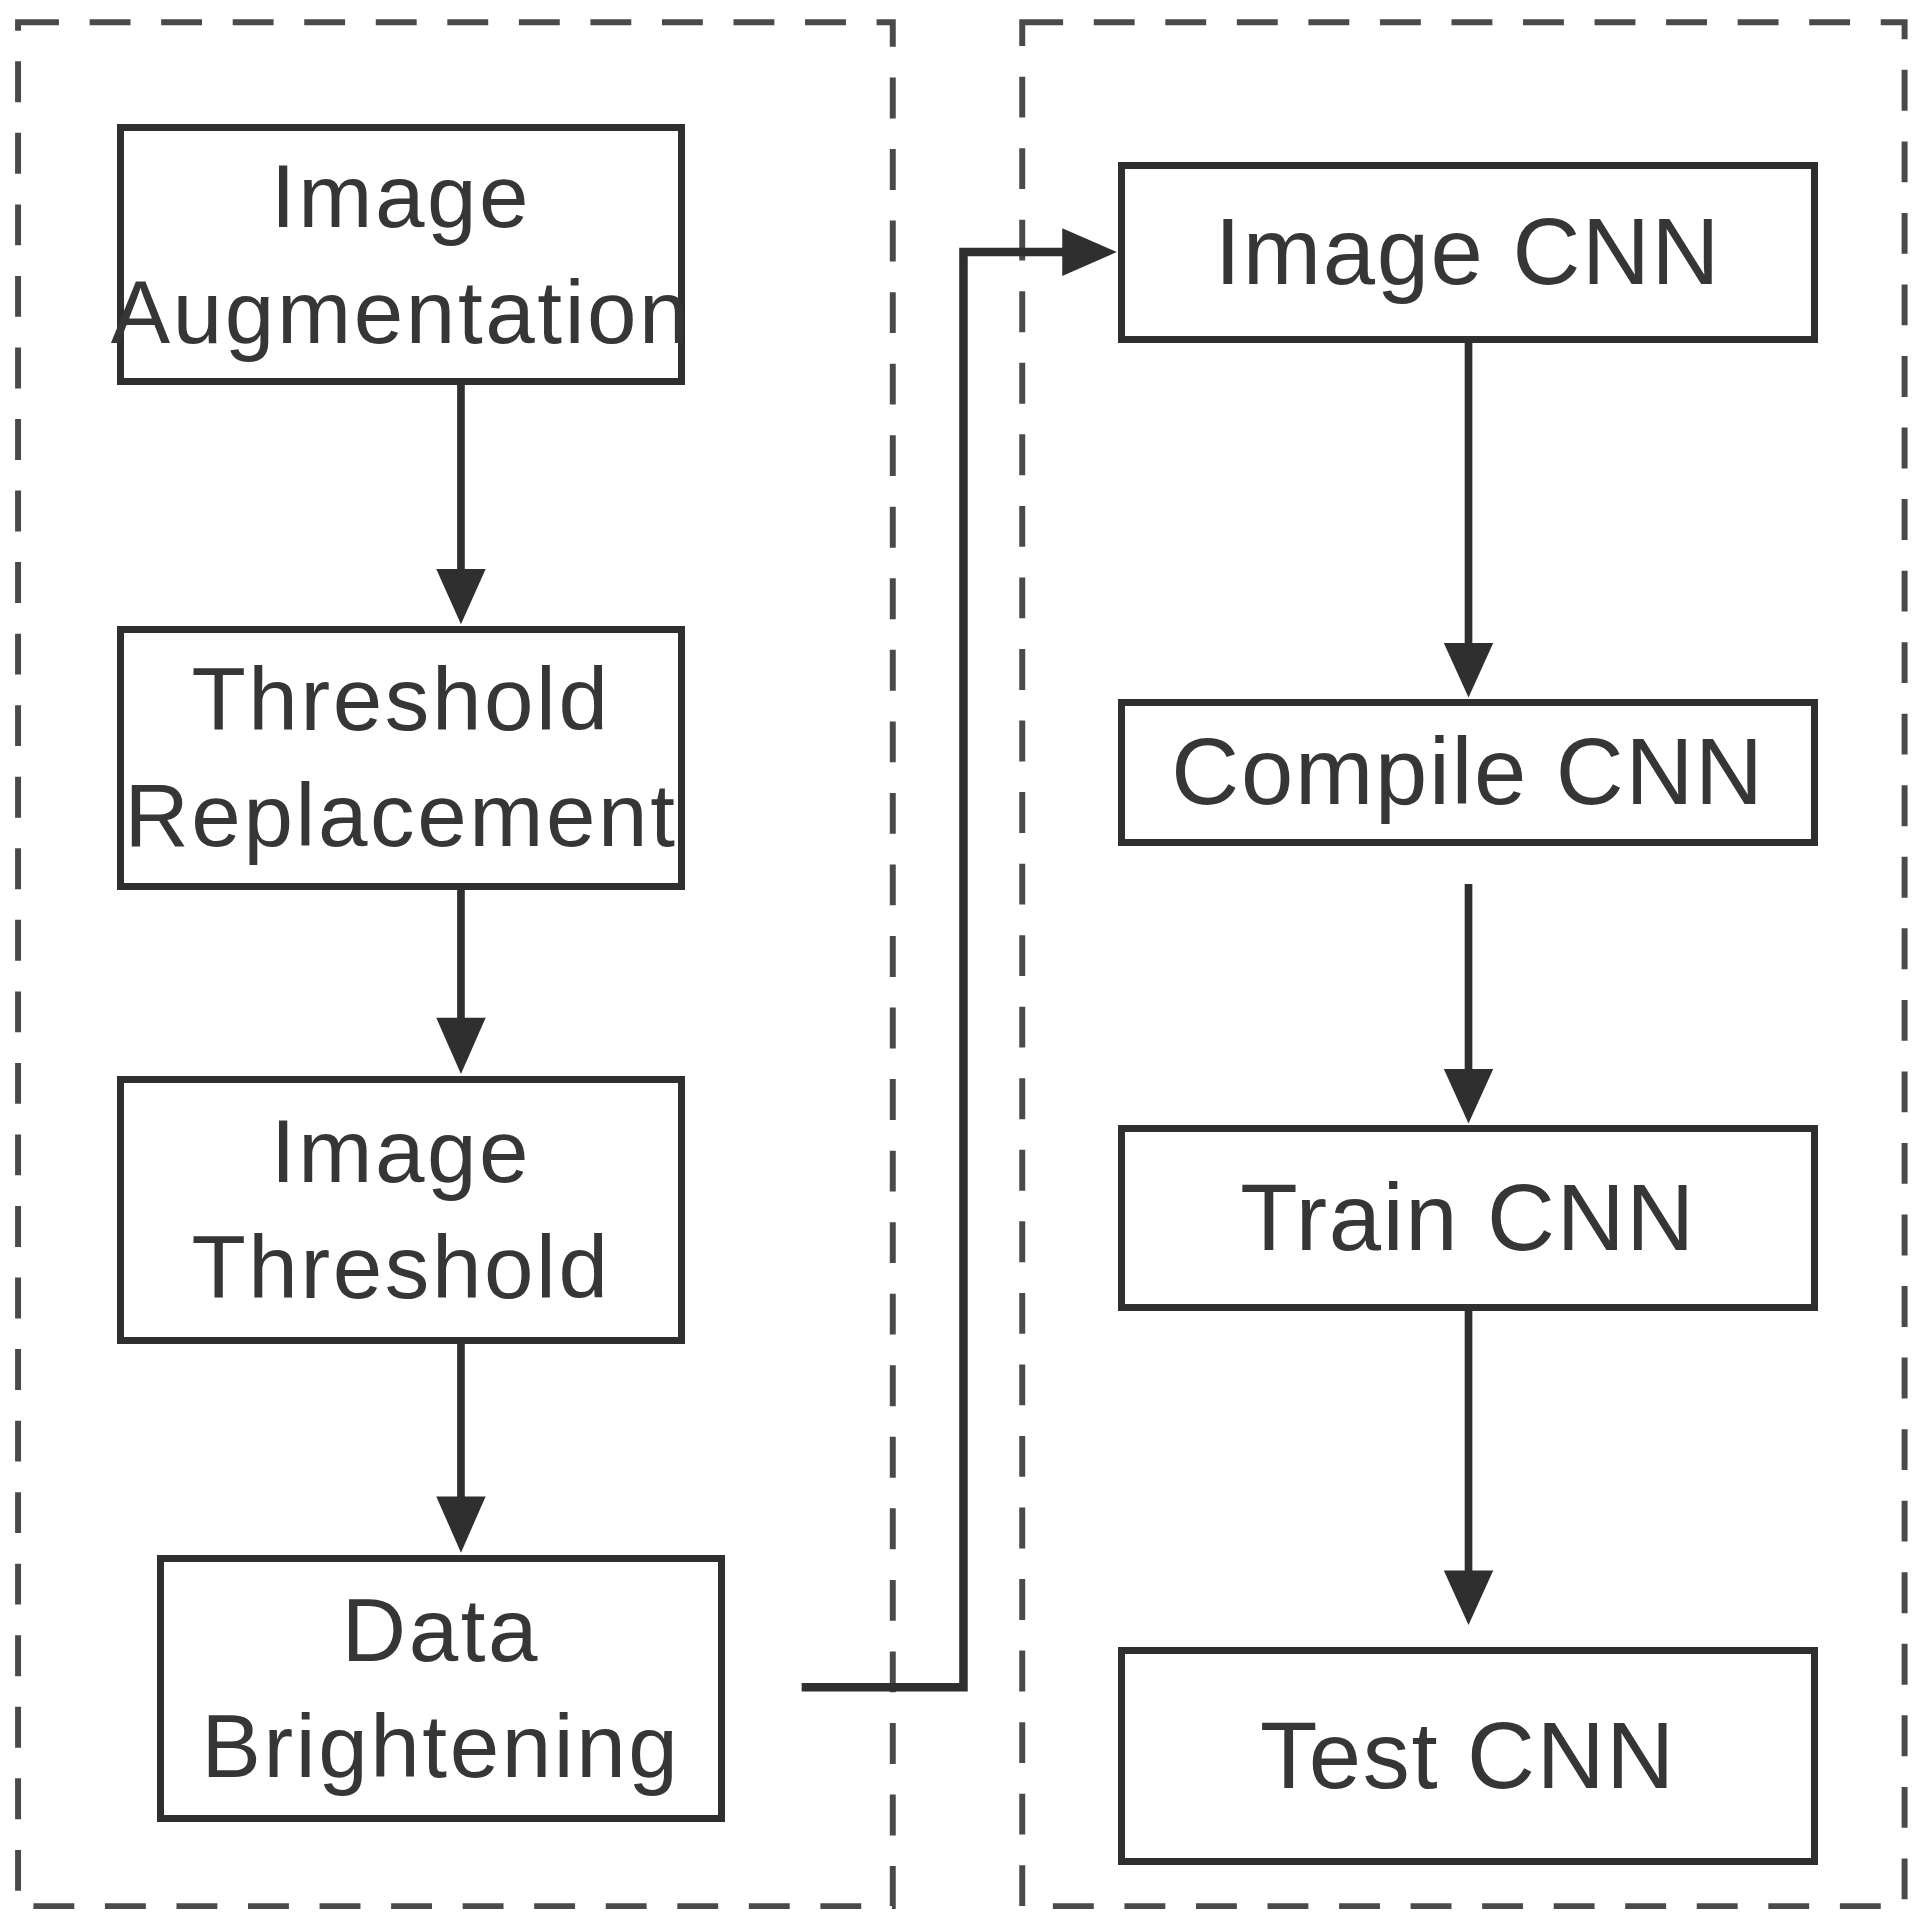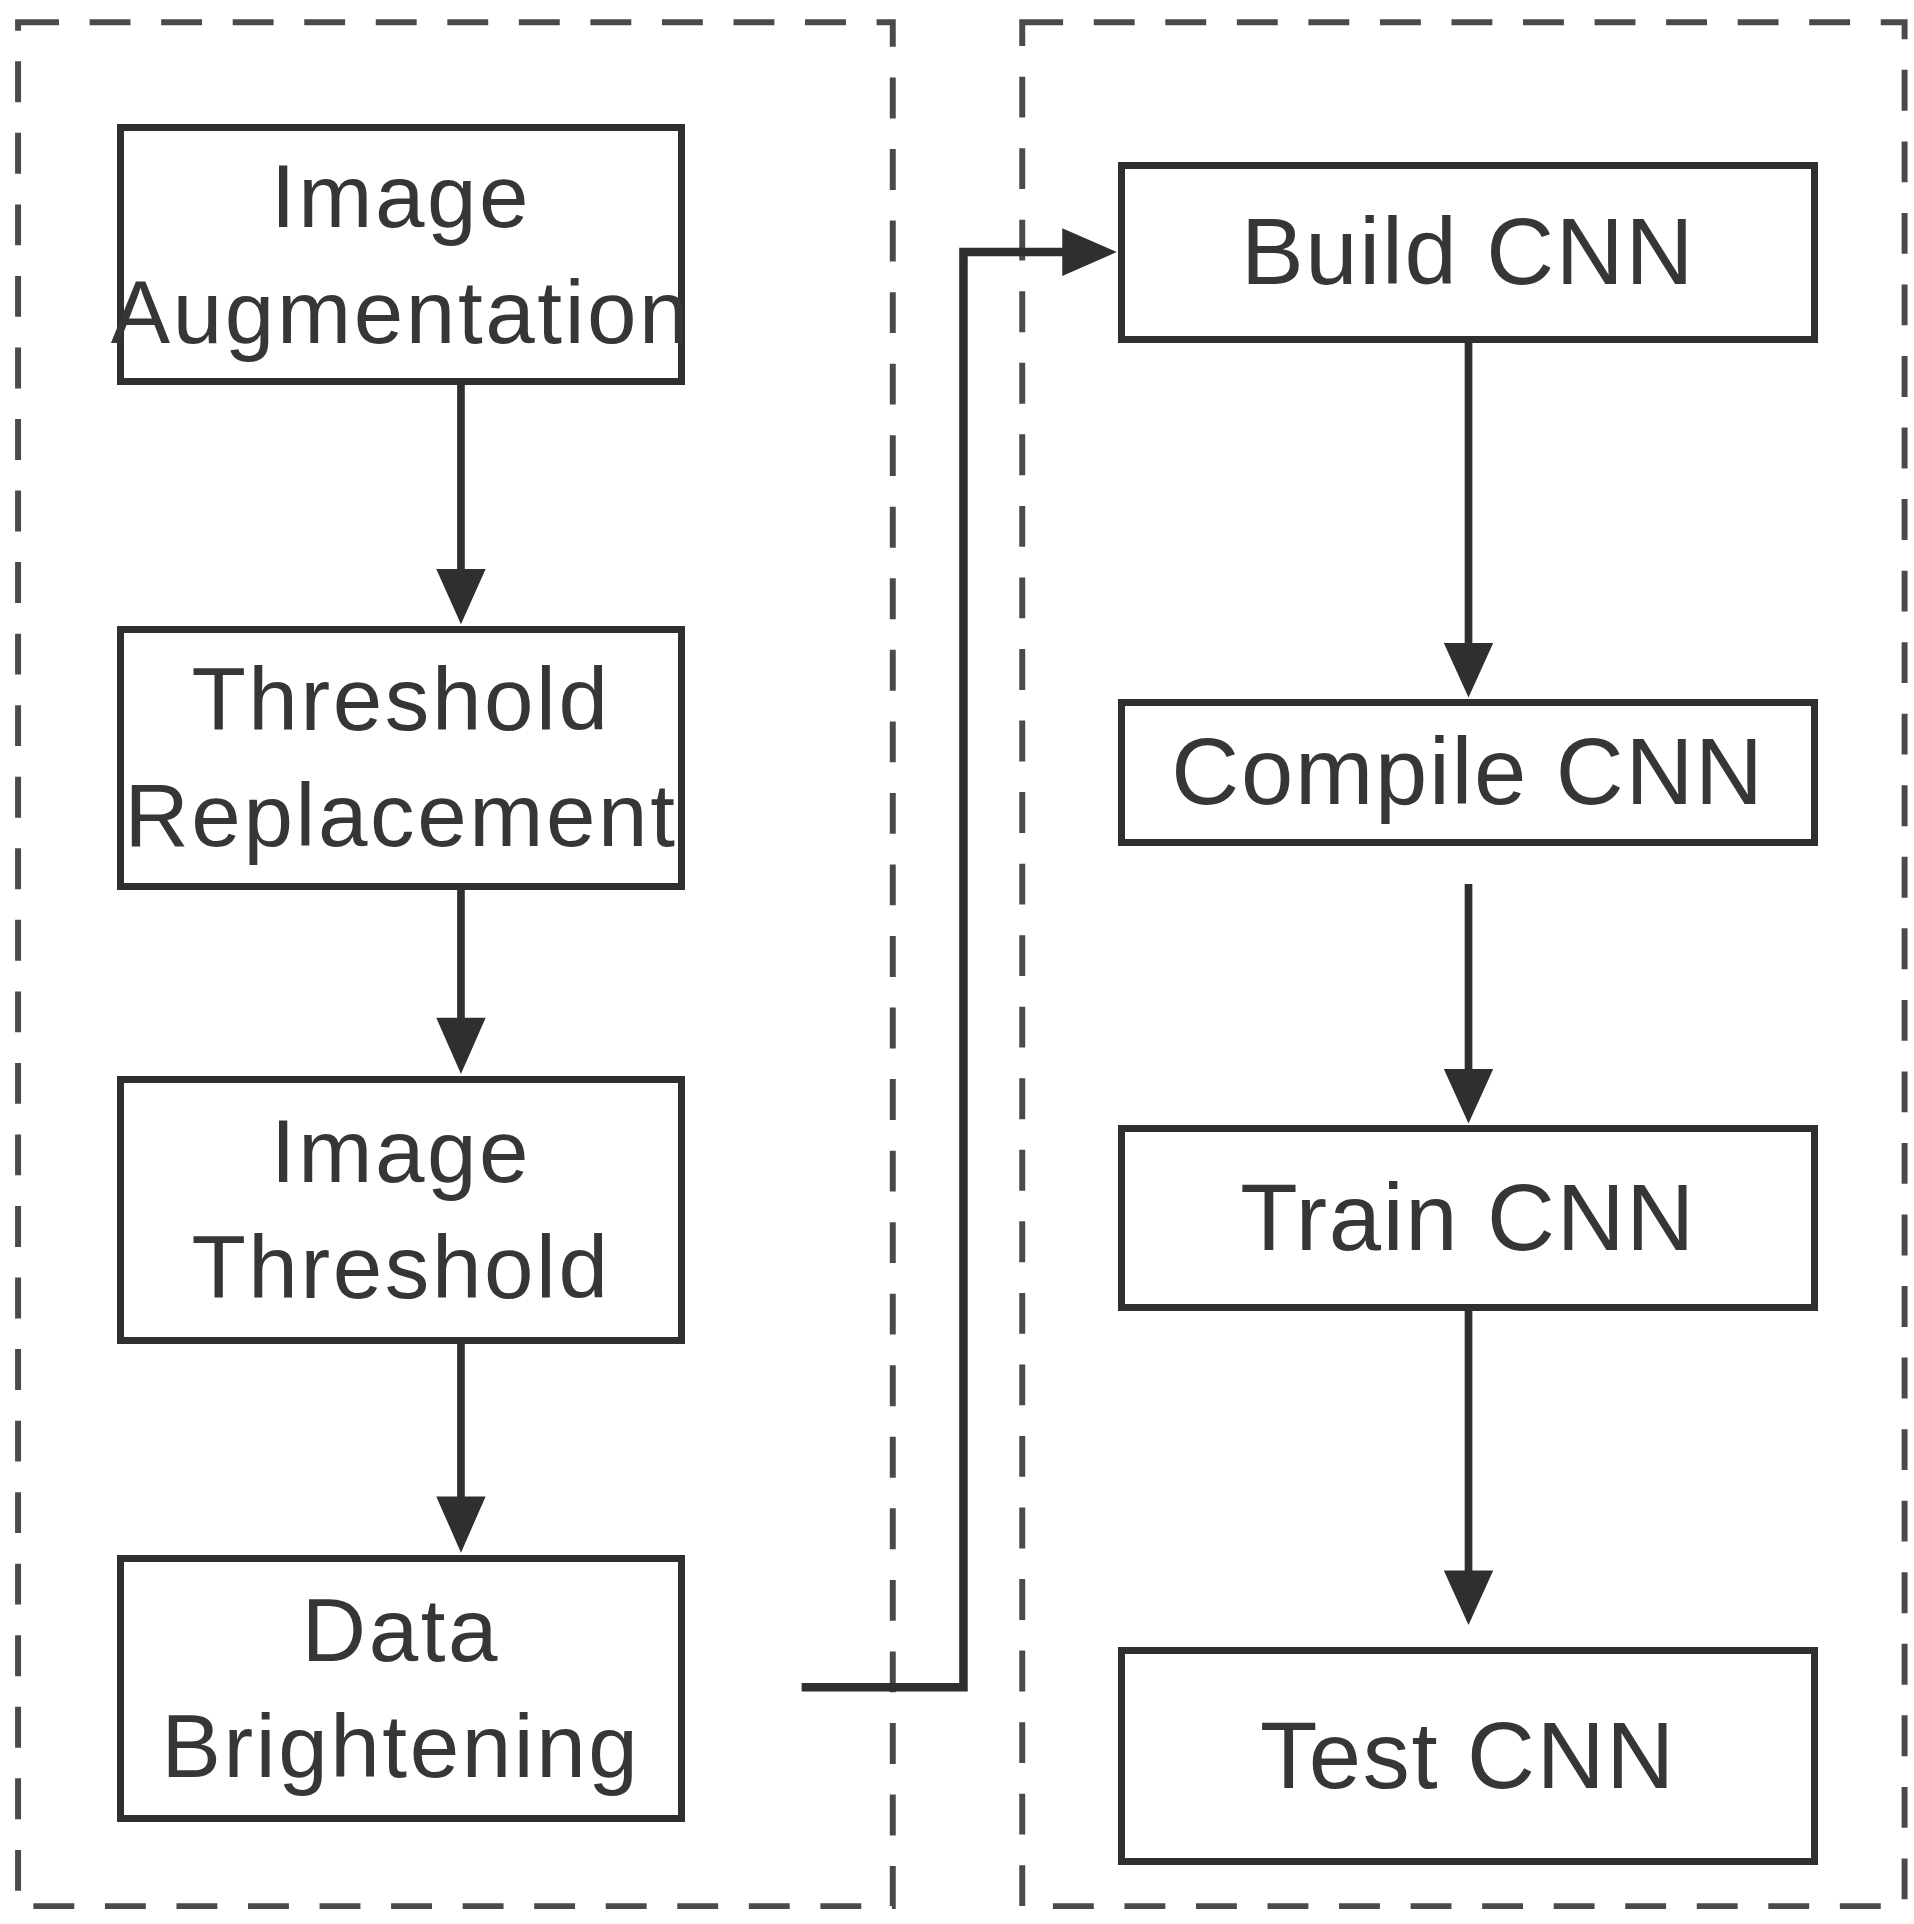--- a/index.html
+++ b/index.html
@@ -27,21 +27,21 @@
     justify-content:center;
     text-align:center;
     color:#363636;
   }
   .left-box{left:117px;width:568px;font-size:89px;line-height:1.30;letter-spacing:2.6px;}
   .right-box{left:1118px;width:700px;font-size:94px;line-height:1.2;letter-spacing:1.7px;}
   .line{white-space:nowrap;}
   #node-l1{top:124px;height:261px;}
   #node-l2{top:626px;height:264px;}
   #node-l3{top:1076px;height:268px;}
-  #node-l4{top:1555px;height:267px;}
+  #node-l4{top:1555px;height:267px;margin-left:40px;}
   #node-r1{top:162px;height:181px;}
   #node-r2{top:699px;height:147px;}
   #node-r3{top:1125px;height:186px;text-align:center;}
   #node-r4{top:1647px;height:218px;text-align:center;}
 </style>
 </head>
 <body>
 
 <div class="canvas">
 
@@ -93,21 +93,21 @@
   <div class="box left-box" id="node-l3">
     <div class="line">Image</div>
     <div class="line">Threshold</div>
   </div>
   <div class="box left-box" id="node-l4">
     <div class="line">Data</div>
     <div class="line">Brightening</div>
   </div>
 
   <div class="box right-box" id="node-r1">
-    <div class="line">Build CNN</div>
+    <div class="line">Image CNN</div>
   </div>
   <div class="box right-box" id="node-r2">
     <div class="line">Compile CNN</div>
   </div>
   <div class="box right-box" id="node-r3">
     <div class="line">Train CNN</div>
   </div>
   <div class="box right-box" id="node-r4">
     <div class="line">Test CNN</div>
   </div>

